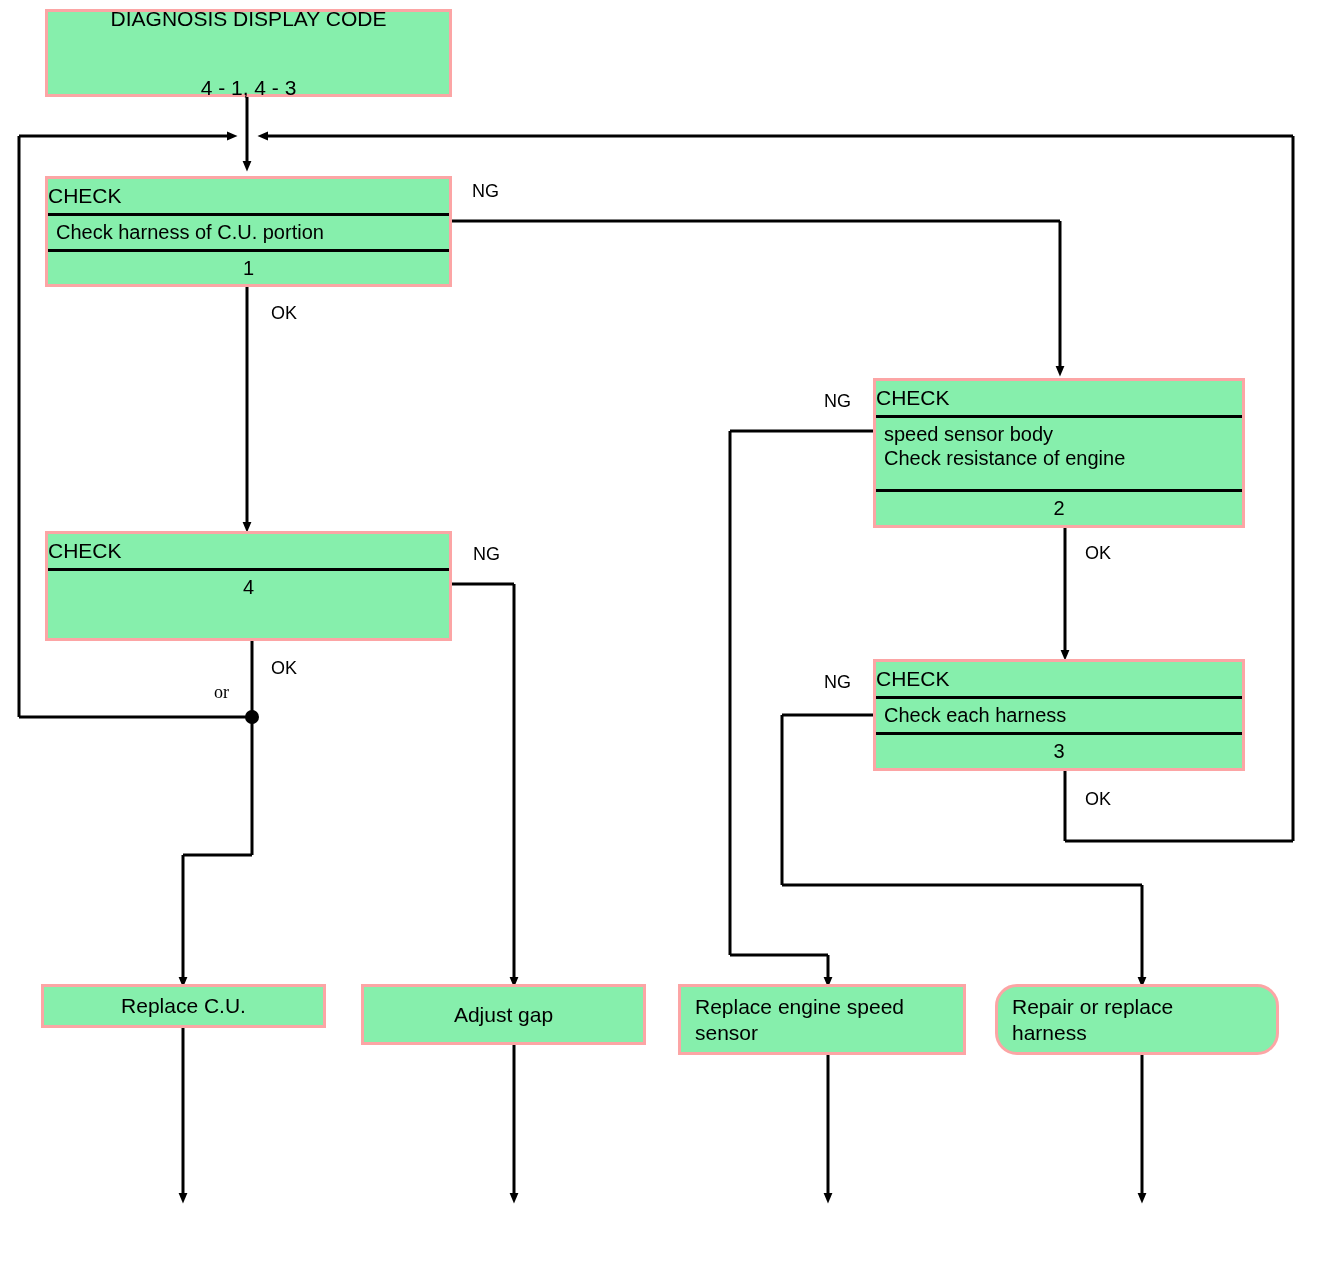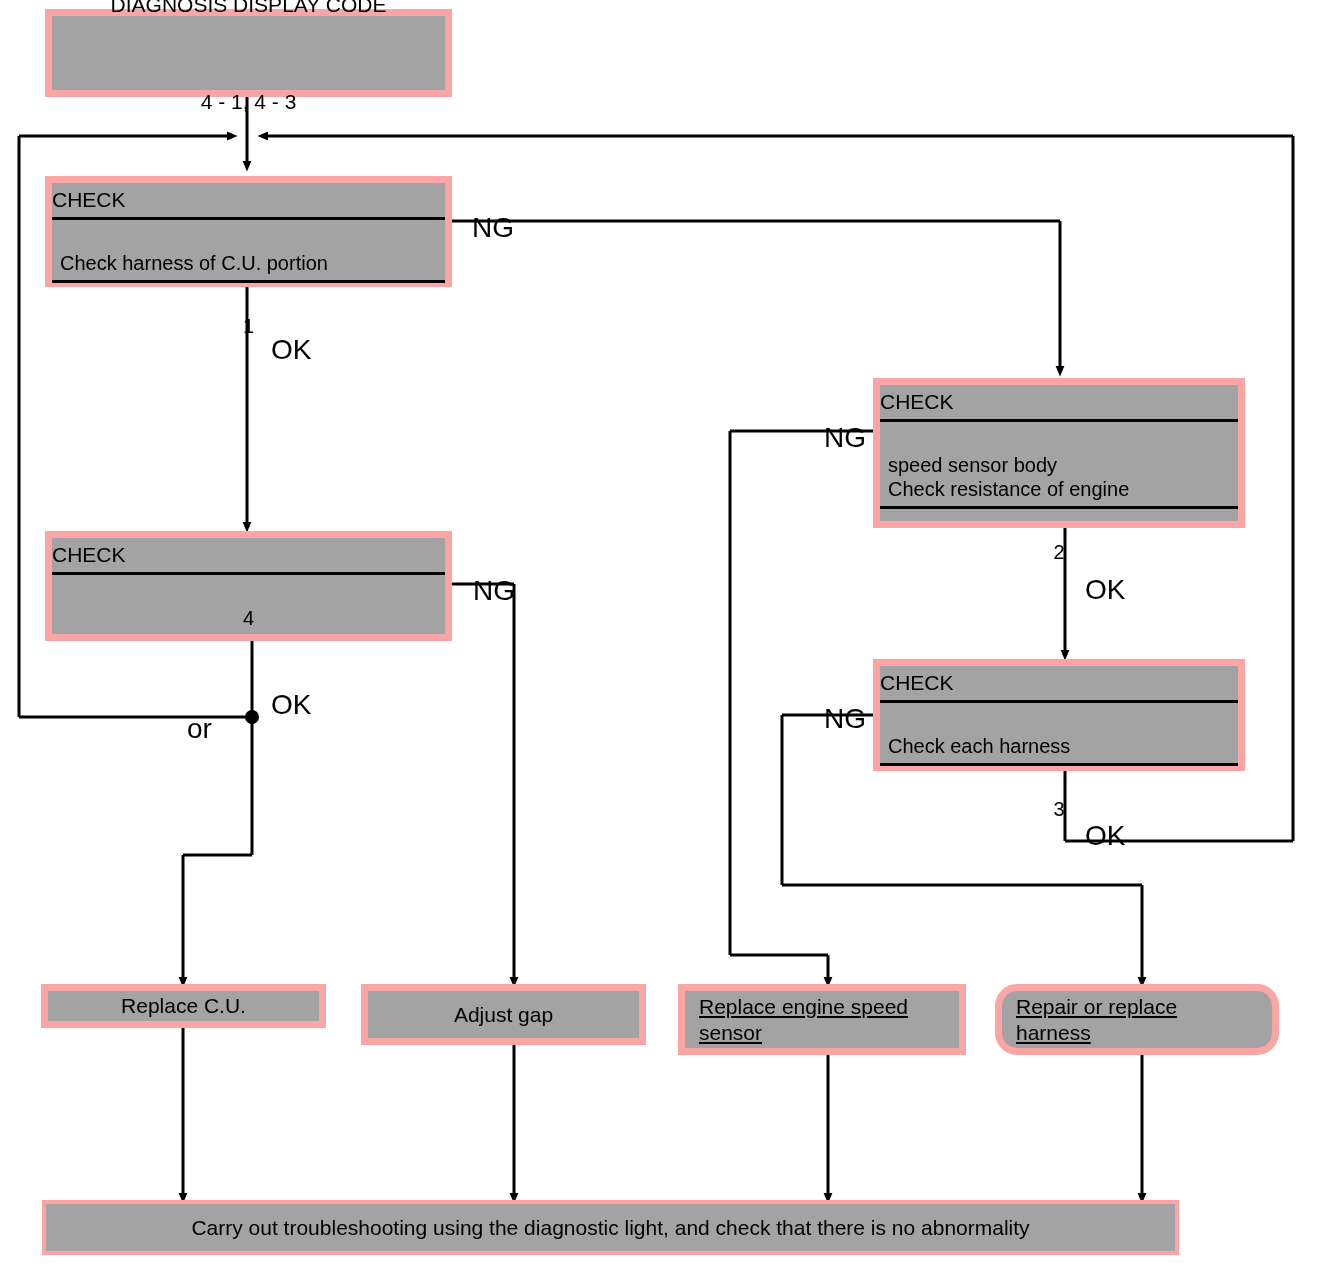--- a/index.html
+++ b/index.html
@@ -22,25 +22,24 @@
     position: absolute;
     left: 0;
     top: 0;
     width: 1328px;
     height: 1270px;
     pointer-events: none;
   }
   .node {
     position: absolute;
     box-sizing: border-box;
-    border: 7px solid #fca5a5;
-    background: #a3a3a3;
+    border: 3px solid #fca5a5;
+    background: #86efac;
     font-size: 20px;
     line-height: 1.2;
-    gap: 27px;
   }
   .check-node {
     display: flex;
     flex-direction: column;
   }
   .check-head {
     border-bottom: 3px solid #000000;
     padding: 4px 0 5px 0;
     font-size: 21px;
   }
@@ -71,36 +70,34 @@
     font-size: 21px;
     padding: 0 14px;
   }
   .act-node.center {
     justify-content: center;
     text-align: center;
   }
   .act-node.left {
     justify-content: flex-start;
     text-align: left;
-    text-decoration: underline;
   }
   .final-node {
     display: flex;
     align-items: center;
     justify-content: center;
     text-align: center;
     font-size: 21px;
     border-width: 4px;
   }
   .edge-label {
     position: absolute;
-    font-size: 28px;
+    font-size: 18px;
     line-height: 1;
     white-space: nowrap;
-    margin-top: 32px;
   }
   .title-line1 { font-size: 21px; }
   .title-line2 { font-size: 21px; margin-top: 44px; }
 </style>
 </head>
 <body>
 
 <div id="canvas">
 
   <svg class="wires" viewBox="0 0 1328 1270">
@@ -203,30 +200,27 @@
     </div>
   </div>
 
   <div class="node act-node left" style="left:995px; top:984px; width:284px; height:71px;border-radius:22px;">
     <div>
       <div>Repair or replace</div>
       <div>harness</div>
     </div>
   </div>
 
-  <div class="node final-node" style="left:42px; top:1200px; width:1137px; height:55px;">
-    <span>Carry out troubleshooting using the diagnostic light, and check that there is no abnormality</span>
-  </div>
 
   <div class="edge-label" style="left:472px; top:182px;">NG</div>
   <div class="edge-label" style="left:271px; top:304px;">OK</div>
 
   <div class="edge-label" style="left:824px; top:392px;">NG</div>
   <div class="edge-label" style="left:1085px; top:544px;">OK</div>
 
   <div class="edge-label" style="left:824px; top:673px;">NG</div>
   <div class="edge-label" style="left:1085px; top:790px;">OK</div>
 
   <div class="edge-label" style="left:473px; top:545px;">NG</div>
   <div class="edge-label" style="left:271px; top:659px;">OK</div>
-  <div class="edge-label" style="left:187px; top:683px;">or</div>
+  <div class="edge-label" style="left:214px; top:683px;font-family:Liberation Serif, serif;">or</div>
 
 </div>
 
 </body></html>

